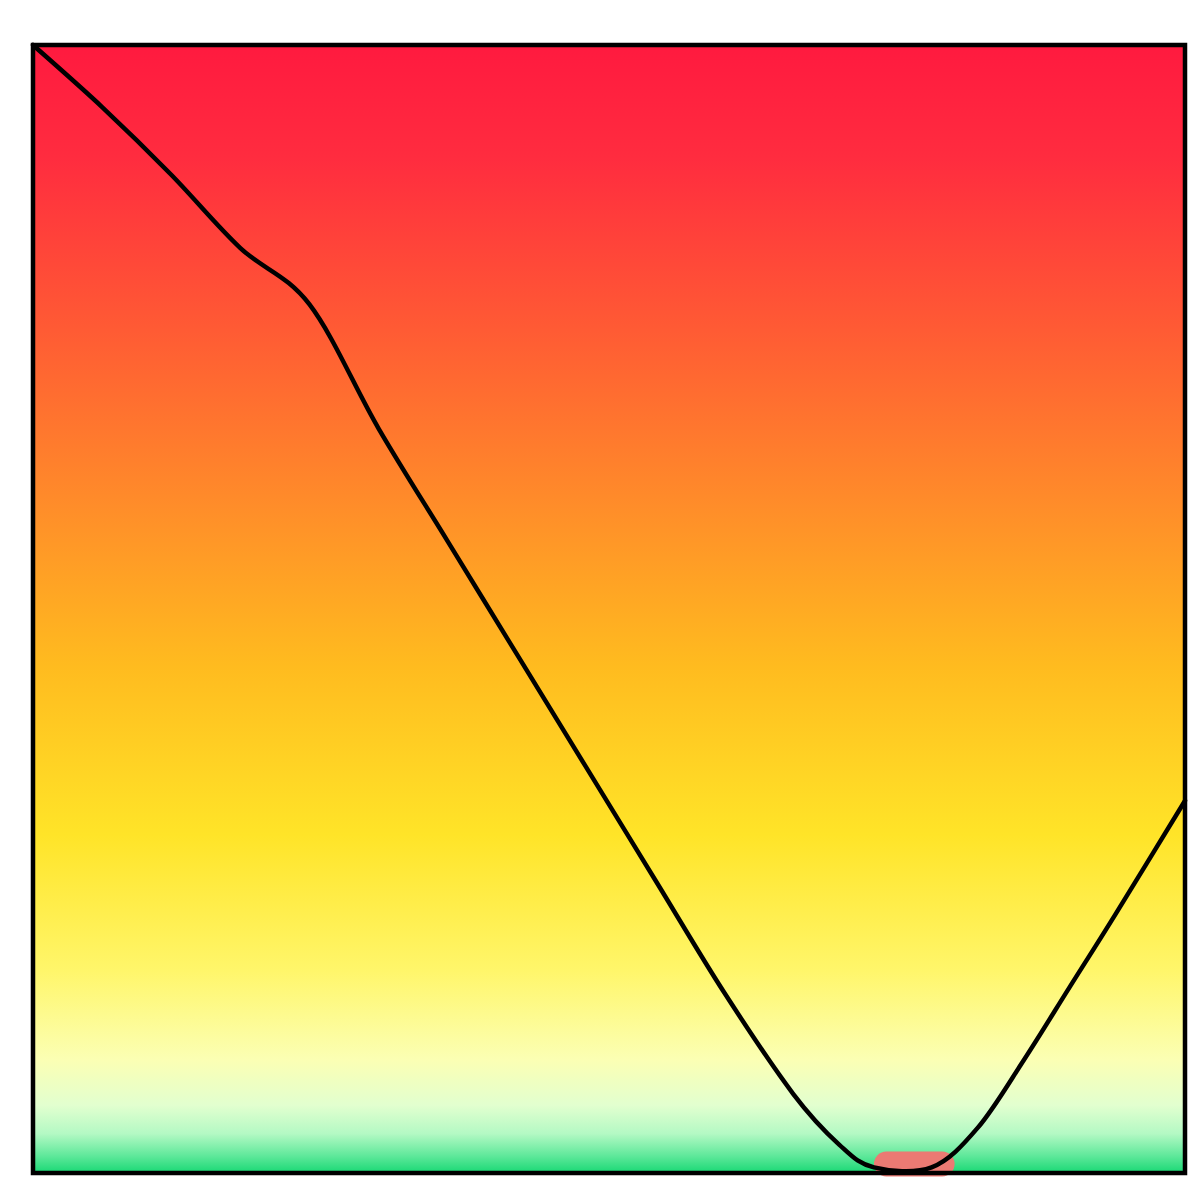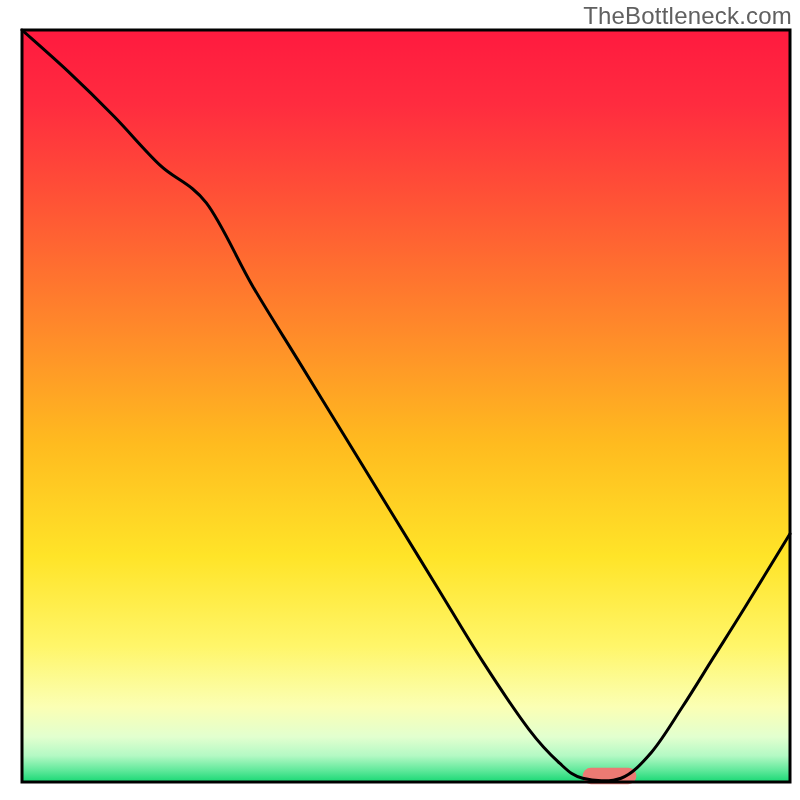--- a/index.html
+++ b/index.html
@@ -51,14 +51,13 @@
           <stop offset="100%" stop-color="#18d874"></stop>
         </linearGradient>
     </defs>
     <g id="plot-group">
         <rect x="22" y="30" width="768" height="752" fill="url(#bg-grad)"></rect>
         <rect x="582.64" y="767.712" width="53.760000000000005" height="16.544" rx="8.272" fill="#eb7a73"></rect>
         <path d="M 22 30 C 29.68 36.89333333333334, 52.72 56.94666666666668, 68.08 71.36000000000001 C 83.44 85.77333333333335, 98.8 100.81333333333335, 114.16 116.48000000000002 C 129.52 132.14666666666668, 144.88 150.9466666666667, 160.24 165.36 C 175.60000000000002 179.77333333333334, 190.96 182.90666666666672, 206.32 202.96000000000004 C 221.67999999999998 223.01333333333335, 237.03999999999996 259.35999999999996, 252.39999999999998 285.67999999999995 C 267.76 311.99999999999994, 283.12 335.8133333333333, 298.48 360.87999999999994 C 313.84000000000003 385.9466666666666, 329.2 411.0133333333333, 344.56 436.08 C 359.92 461.14666666666665, 375.28 486.21333333333337, 390.64 511.28000000000003 C 406 536.3466666666667, 421.36 561.4133333333334, 436.72 586.48 C 452.08000000000004 611.5466666666666, 467.43999999999994 637.8666666666666, 482.79999999999995 661.68 C 498.15999999999997 685.4933333333333, 516.08 712.44, 528.88 729.36 C 541.68 746.28, 550.6399999999999 755.0533333333334, 559.5999999999999 763.2 C 568.56 771.3466666666667, 572.4 775.7333333333333, 582.64 778.24 C 592.88 780.7466666666667, 609.52 782.6266666666667, 621.04 778.24 C 632.56 773.8533333333334, 641.52 763.8266666666666, 651.76 751.92 C 662 740.0133333333333, 672.24 722.4666666666666, 682.48 706.8 C 692.72 691.1333333333333, 702.96 674.2133333333333, 713.2 657.92 C 723.44 641.6266666666667, 731.12 629.72, 743.92 609.04 C 756.7199999999999 588.3599999999999, 782.3199999999999 546.3733333333332, 790 533.8399999999999" fill="none" stroke="#000000" stroke-width="3" stroke-linecap="round" stroke-linejoin="round"></path>
         <rect x="22" y="30" width="768" height="752" fill="none" stroke="#000000" stroke-width="3"></rect>
       </g>
   </svg>
-  <div class="watermark">TheBottleneck.com</div>
 </div>
 
 </body></html>

